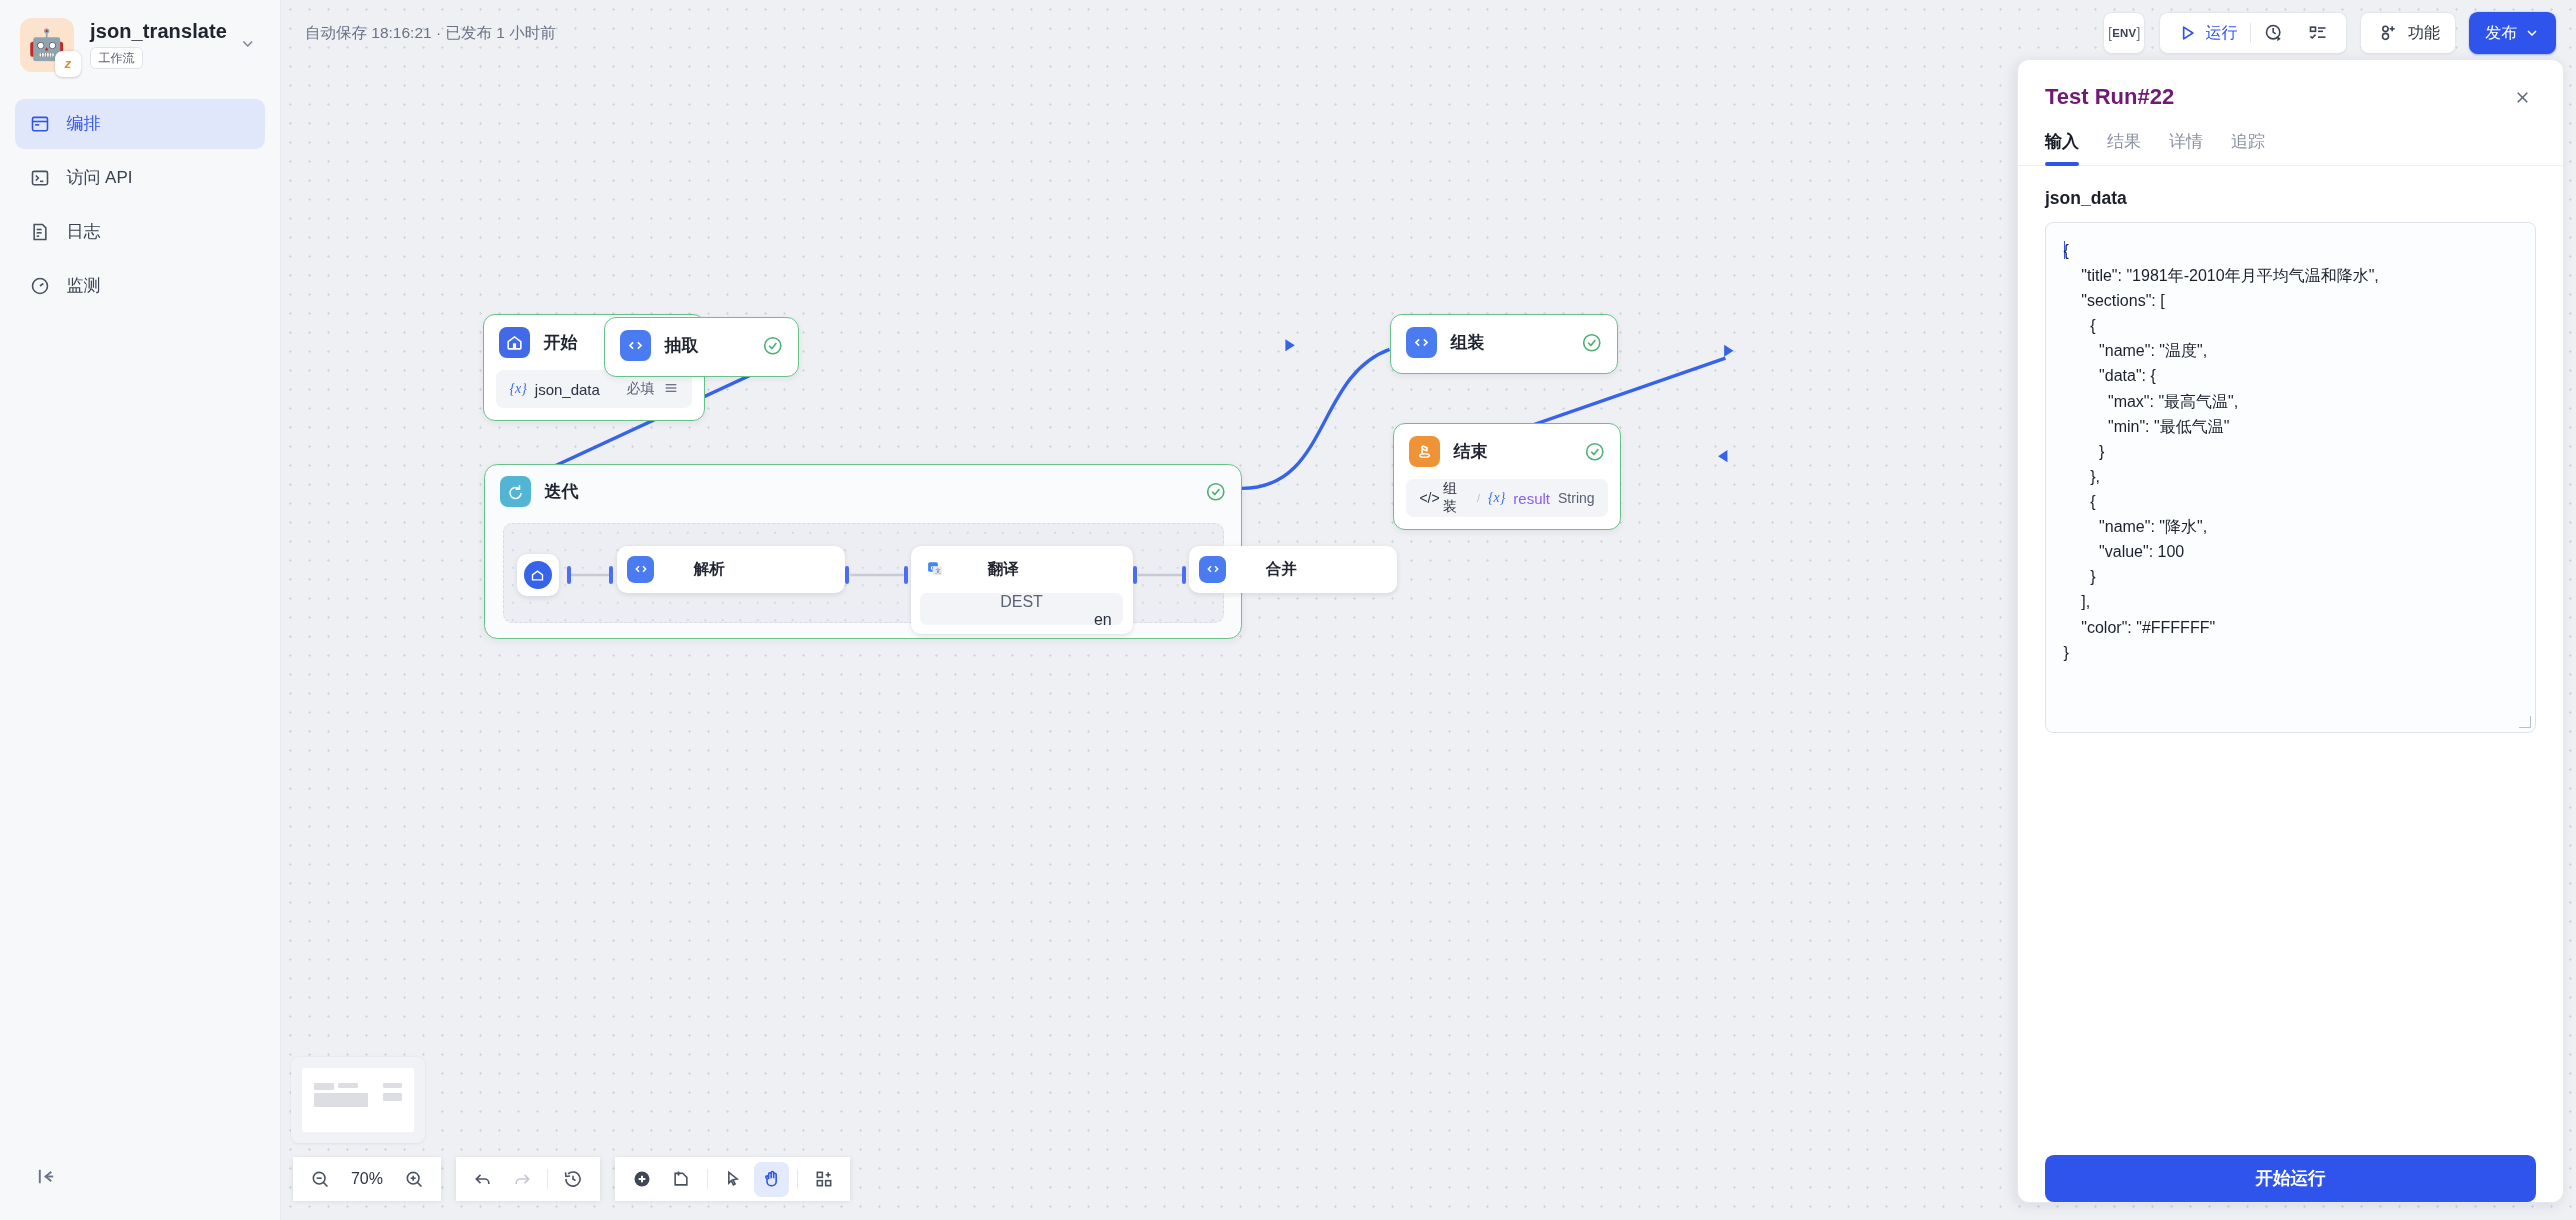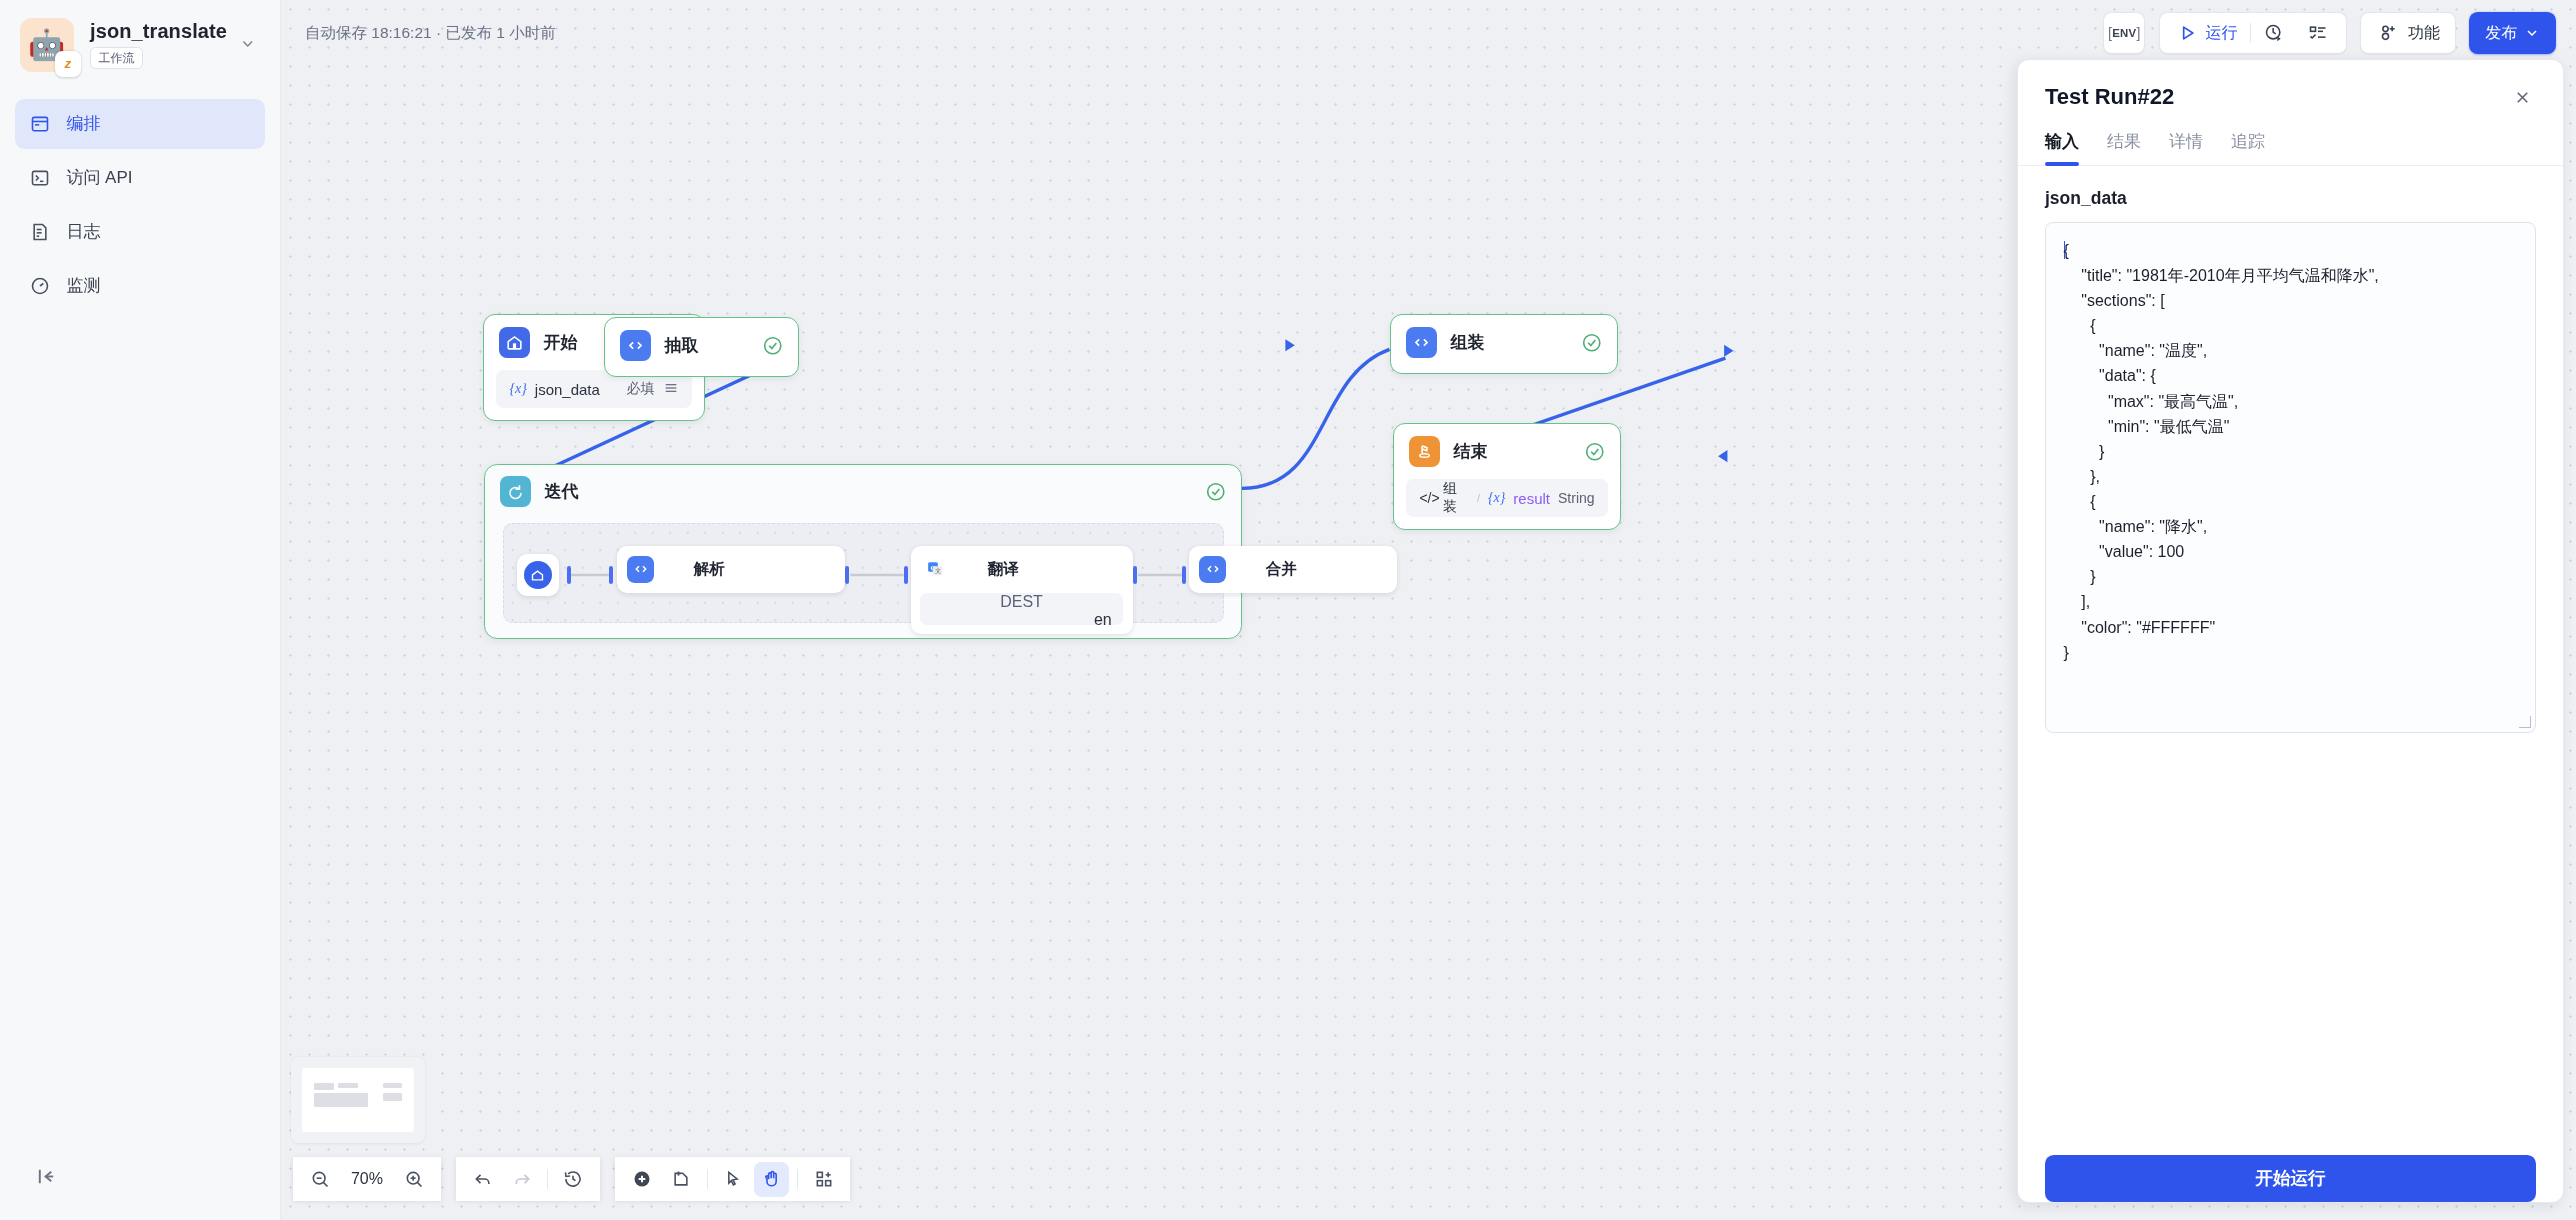--- a/index.html
+++ b/index.html
@@ -186,21 +186,21 @@
   .bb-div { width: 0.7px; height: 20px; background: #e6e8ee; margin: 0 4px; }
 
   
   .panel {
     position: absolute; right: 0; top: 59px; width: 547px; bottom: 17.5px;
     background: #fff; border: 0.7px solid #e6e8ee; border-radius: 12px;
     box-shadow: -2.7px 2.7px 13.4px rgba(16,24,40,.09); z-index: 50;
     display: flex; flex-direction: column; margin-right: 12px;
   }
   .panel-head { padding: 24px 27px 0 27px; display: flex; align-items: flex-start; }
-  .panel-title { font-size: 22px; font-weight: 700; color: #0f172a; }
+  .panel-title { font-size: 22px; font-weight: 700; color: #701a75; }
   .panel-close { margin-left: auto; width: 27px; height: 27px; cursor: pointer;
                  display: flex; align-items: center; justify-content: center; }
   .panel-close svg { width: 19px; height: 19px; stroke: #5f6778; stroke-width: 2.1; fill: none; }
   .tabs { display: flex; gap: 28px; padding: 19px 27px 0 27px; border-bottom: 0.7px solid #eceef2; }
   .tab { font-size: 17px; color: #8a91a0; padding-bottom: 12px; cursor: pointer; position: relative; }
   .tab.active { color: #151a24; font-weight: 600; }
   .tab.active::after {
     content: ""; position: absolute; left: 0; right: 0; bottom: -0.7px; height: 3.4px;
     background: #2f54eb; border-radius: 2px;
   }

